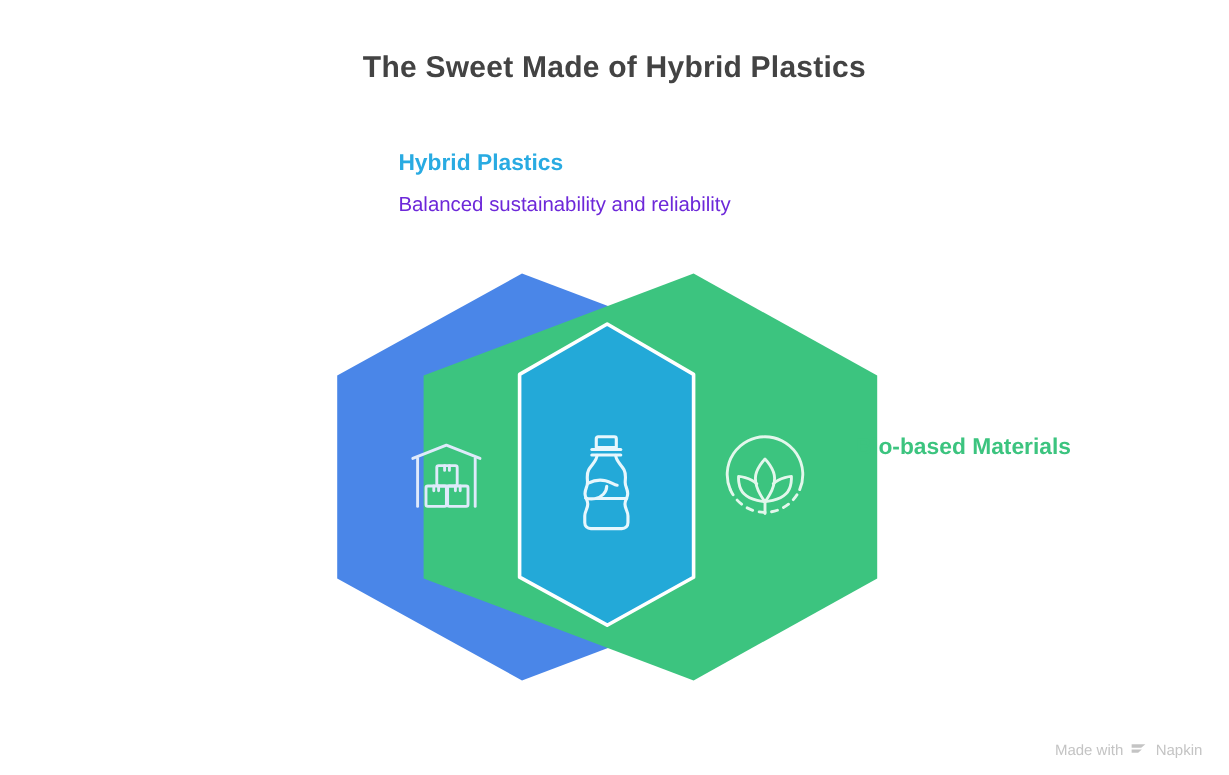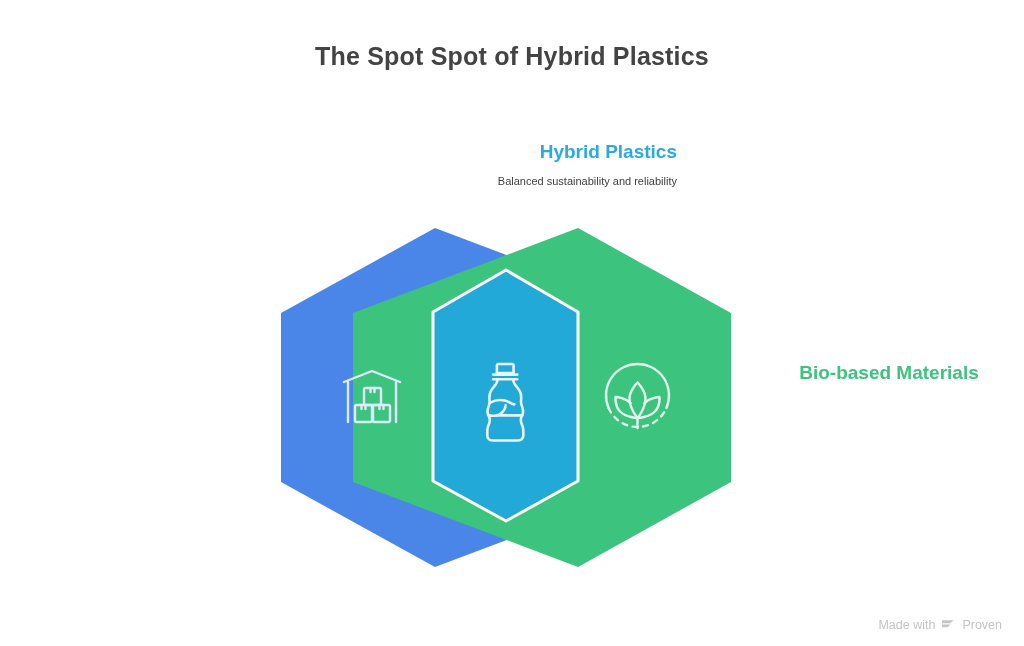--- a/index.html
+++ b/index.html
@@ -39,46 +39,46 @@
   .label-block {
     position: absolute;
   }
   .label-heading {
     font-size: 19px;
     font-weight: bold;
     line-height: 1.3;
     margin-bottom: 9px;
   }
   .label-desc {
-    font-size: 11px;
-    color: #404040;
+    font-size: 17px;
+    color: #6d28d9;
     line-height: 1.45;
   }
 
   .label-top {
-    top: 140px;
+    top: 125px;
     left: 332px;
     width: 345px;
-    text-align: right;
+    text-align: left;
   }
   .label-top .label-heading { color: #29abe2; }
 
   .label-left {
     top: 360px;
     left: 14px;
     width: 240px;
     text-align: right;
   }
   .label-left .label-heading { color: #4a86e8; }
 
   .label-right {
     top: 361px;
-    left: 763px;
+    left: 713px;
     width: 252px;
-    text-align: center;
+    text-align: left;
   }
   .label-right .label-heading { color: #3cc47f; }
 
   
   .diagram {
     position: absolute;
     top: 0;
     left: 0;
   }
 
@@ -96,21 +96,21 @@
   .footer-logo {
     display: inline-block;
     line-height: 0;
   }
 </style>
 </head>
 <body>
 
 <div class="canvas">
 
-  <div class="title">The Spot Spot of Hybrid Plastics</div>
+  <div class="title">The Sweet Made of Hybrid Plastics</div>
 
   <svg class="diagram" width="1024" height="646" viewBox="0 0 1024 646">
 
     <polygon points="435,228 660,313 660,482 435,567 281,482 281,313" fill="#4a86e8"></polygon>
 
     <polygon points="578,228 731,313 731,482 578,567 353,482 353,313" fill="#3cc47f"></polygon>
 
     <polygon points="506,270 578,312 578,481 506,521 433,481 433,312" fill="#23a9d8" stroke="#ffffff" stroke-width="3" stroke-linejoin="round"></polygon>
 
     <g fill="none" stroke="#dfeafb" stroke-width="2.4" stroke-linecap="round" stroke-linejoin="round" transform="translate(343,370)">
@@ -185,16 +185,16 @@
   </div>
 
   <div class="footer">
     <span>Made with</span>
     <span class="footer-logo">
       <svg width="15" height="13" viewBox="0 0 15 13" aria-hidden="true">
         <path d="M1,2.2 L12.5,2.2 L9,5.2 L1,5.2 Z" fill="#c4c4c4"></path>
         <path d="M1,6.6 L9.5,6.6 L6.5,9.2 L1,9.2 Z" fill="#c4c4c4"></path>
       </svg>
     </span>
-    <span>Proven</span>
+    <span>Napkin</span>
   </div>
 
 </div>
 
 </body></html>

